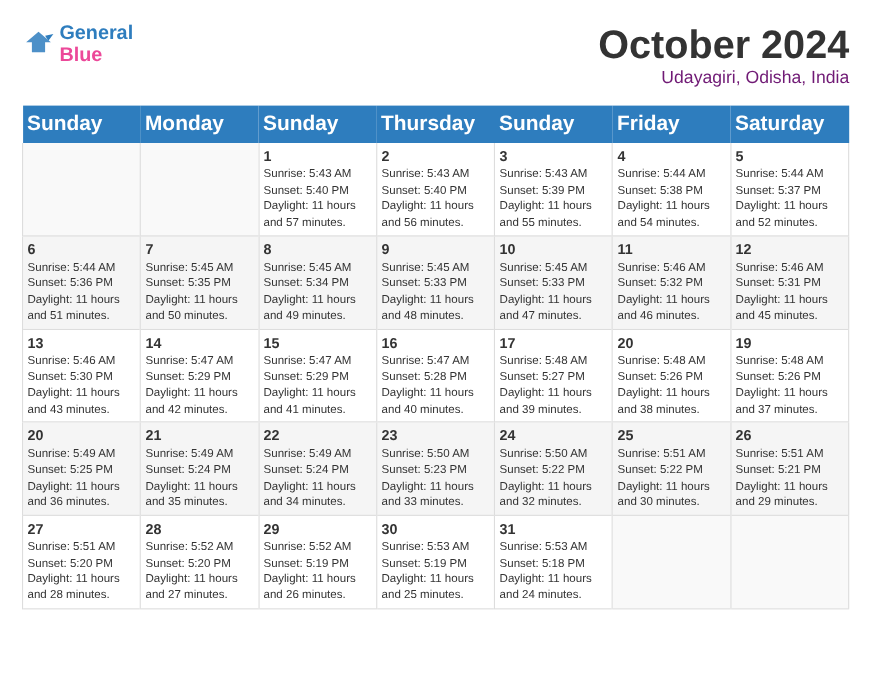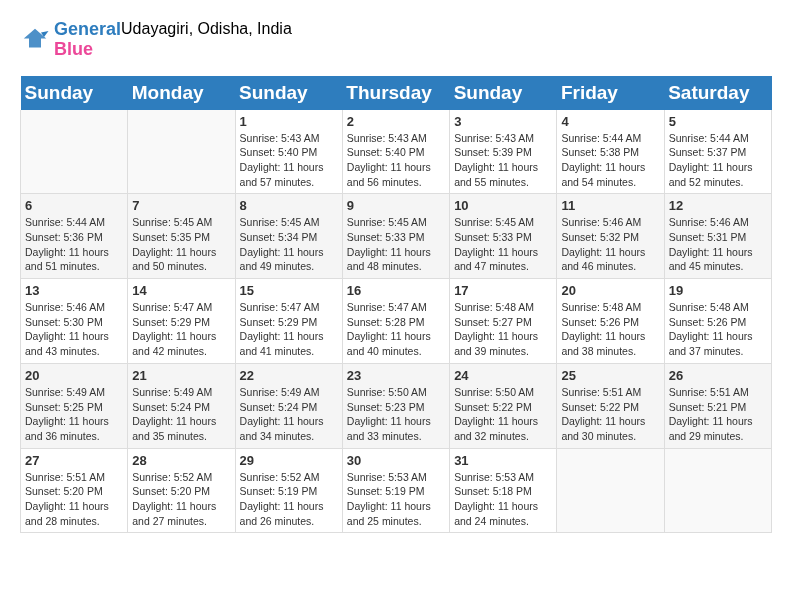--- a/index.html
+++ b/index.html
@@ -5,20 +5,21 @@
     * { box-sizing: border-box; margin: 0; padding: 0; }
     body {
       font-family: Arial, sans-serif;
       background: #fff;
       width: 792px;
       min-height: 612px;
       padding: 20px;
     }
     .header {
       display: flex;
+      justify-content: space-between;
       align-items: flex-start;
       margin-bottom: 16px;
     }
     .logo {
       display: flex;
       align-items: center;
       gap: 4px;
     }
     .logo-text {
       font-size: 18px;
@@ -36,21 +37,21 @@
     .title-area {
       text-align: right;
     }
     .month-title {
       font-size: 36px;
       font-weight: bold;
       color: #333;
     }
     .location-title {
       font-size: 16px;
-      color: #000000;
+      color: #701a75;
     }
     table {
       width: 100%;
       border-collapse: collapse;
       font-size: 11px;
     }
     thead tr th {
       background-color: #2E7DBE;
       color: white;
       padding: 6px 4px;
@@ -102,20 +103,21 @@
       <polygon points="20,5 35,18 28,18 28,30 12,30 12,18 5,18" fill="#2E7DBE" opacity="0.85"></polygon>
       <polygon points="28,10 38,8 32,16" fill="#2E7DBE"></polygon>
     </svg>
     <div>
       <div class="logo-text">
         <span>General</span><br><span style="color:#ec4899">Blue</span>
       </div>
     </div>
   </div>
   <div class="title-area">
+    <div class="month-title">October 2024</div>
     <div class="location-title">Udayagiri, Odisha, India</div>
   </div>
 </div>
 
 <table>
   <thead>
     <tr>
     <th>Sunday</th>
         <th>Monday</th>
         <th>Sunday</th>

